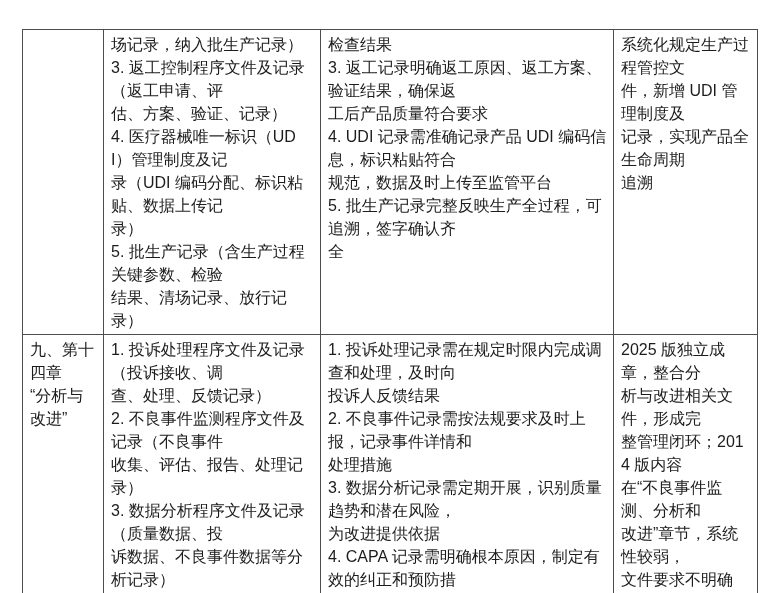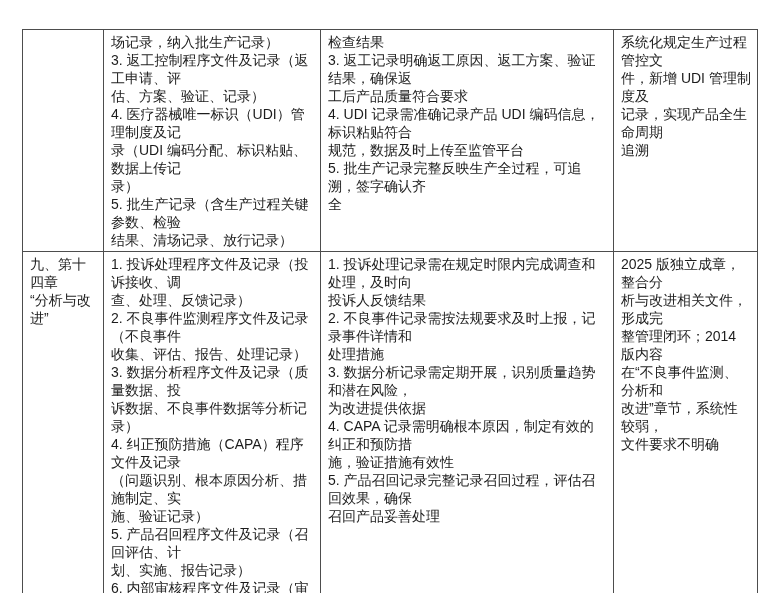--- a/index.html
+++ b/index.html
@@ -25,22 +25,22 @@
     left: 22px;
     top: 29px;
     width: 735px;
     border-collapse: collapse;
     table-layout: fixed;
   }
   table.doc-table td {
     border: 1px solid #4d4d4d;
     vertical-align: top;
     padding: 3px 6px 2px 7px;
-    font-size: 14px;
-    line-height: 18px;
+    font-size: 16px;
+    line-height: 23px;
     color: #1c1c1c;
     white-space: pre-wrap;
     word-break: break-all;
     background: #ffffff;
   }
   col.c-chapter    { width: 81px; }
   col.c-documents  { width: 217px; }
   col.c-inspection { width: 293px; }
   col.c-comparison { width: 144px; }
   tr.r-production  { height: 169px; }

